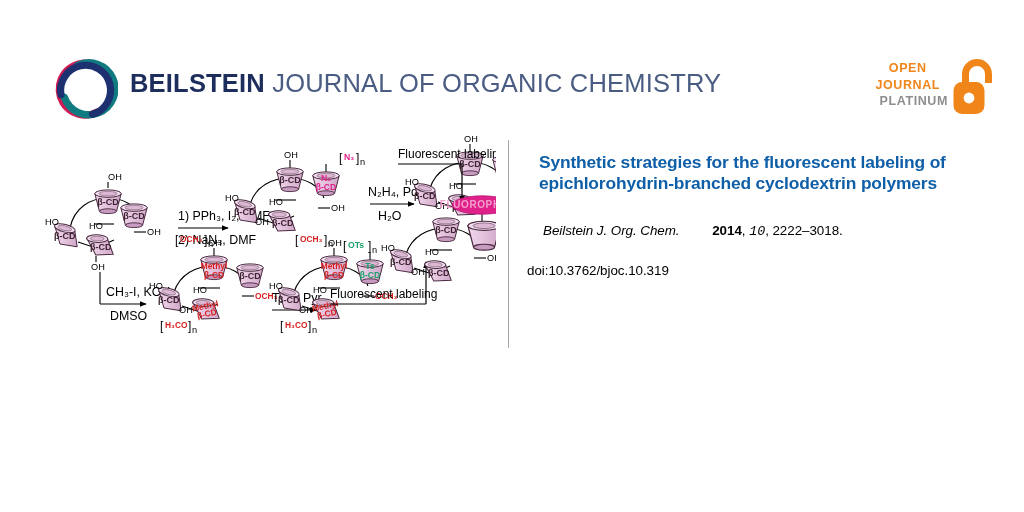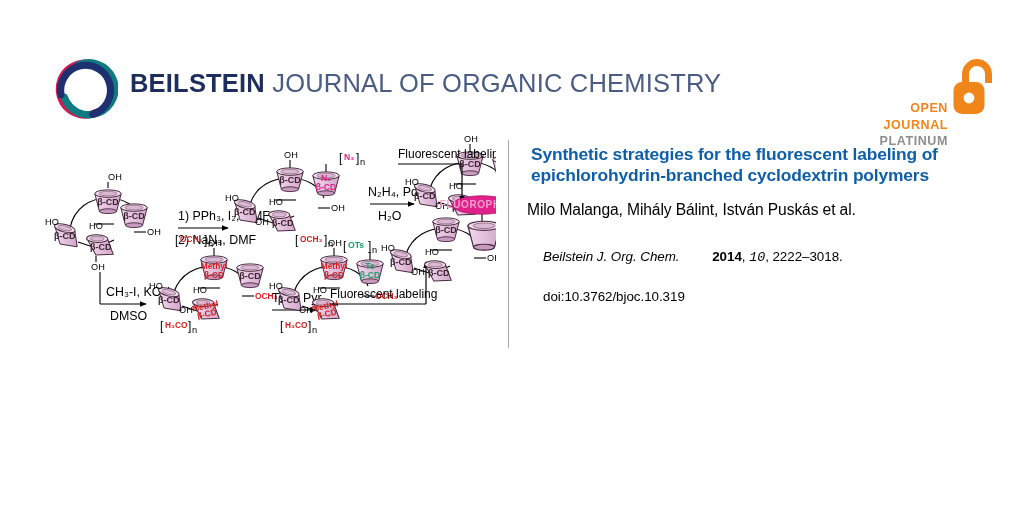--- a/index.html
+++ b/index.html
@@ -46,26 +46,25 @@
 
   
   #oa-badge {
     position: absolute;
     right: 28px; top: 58px;
     width: 140px; height: 62px;
   }
   #oa-text {
     position: absolute;
     right: 48px; top: 2px;
-    text-align: right;
+    text-align: center;
     line-height: 16.5px;
     font-size: 12.5px;
     font-weight: bold;
     letter-spacing: 0.6px;
-    margin-top: 40px;
   }
   .oa-l1, .oa-l2 { color: #f08519; display: block; }
   .oa-l3 { color: #8e8e8e; display: block; padding-left: 12px; }
   #oa-lock {
     position: absolute;
     right: 0px; top: 0px;
     width: 44px; height: 58px;
   }
 
   
@@ -89,42 +88,42 @@
     position: absolute;
     left: 527px; top: 140px;
     width: 432px;
   }
   #article-title {
     color: #0f5fa8;
     font-weight: bold;
     font-size: 17.4px;
     line-height: 20.5px;
     letter-spacing: -0.15px;
-    margin: 4px;
+    margin: 12px;
   }
   #article-authors {
     color: #000000;
     font-size: 15.6px;
     line-height: 19px;
     margin: 15px 0 0 0;
     letter-spacing: -0.1px;
   }
   #citation-line {
     font-size: 13.4px;
     color: #000000;
     margin: 30px 0 0 0;
     letter-spacing: -0.05px;
   }
   #citation-line .jnl { font-style: italic; margin-left: 16px; }
   #citation-line .yr  { font-weight: bold; margin-left: 29px; }
   #citation-line .vol { font-style: italic; font-family: Liberation Mono, monospace; }
   #doi-line, #license-line {
     font-size: 13.4px;
     color: #000000;
-    margin: 16px;
+    margin: 0;
     line-height: 19px;
     letter-spacing: -0.05px;
   }
   #doi-line { margin-top: 22px; }
 
   
   .sch-atom { font-family: "Liberation Sans", sans-serif; font-size: 4.6px; fill: #000; }
   .sch-cond { font-family: "Liberation Sans", sans-serif; font-size: 6.2px; fill: #000; }
   .sch-lab  { font-family: "Liberation Sans", sans-serif; font-size: 6.0px; fill: #000; }
   .cd-txt   { font-family: "Liberation Sans", sans-serif; font-size: 4.5px; font-weight: bold; fill: #3a2230; }
@@ -449,18 +448,17 @@
     </g>
   </svg>
 </div>
 
 <div id="divider"></div>
 
 <div id="article-info">
 
   <h1 id="article-title">Synthetic strategies for the fluorescent labeling of epichlorohydrin-branched cyclodextrin polymers</h1>
 
-  <p id="article-authors">Milo Malanga, Mihály Bálint, István Puskás et al.</p>
 
   <p id="citation-line"><span class="jnl">Beilstein J. Org. Chem.</span><span> </span><span class="yr">2014</span><span>, </span><span class="vol">10</span><span>, </span><span>2222–3018.</span></p>
 
   <p id="doi-line">doi:10.3762/bjoc.10.319</p>
 </div>
 
 </body></html>

